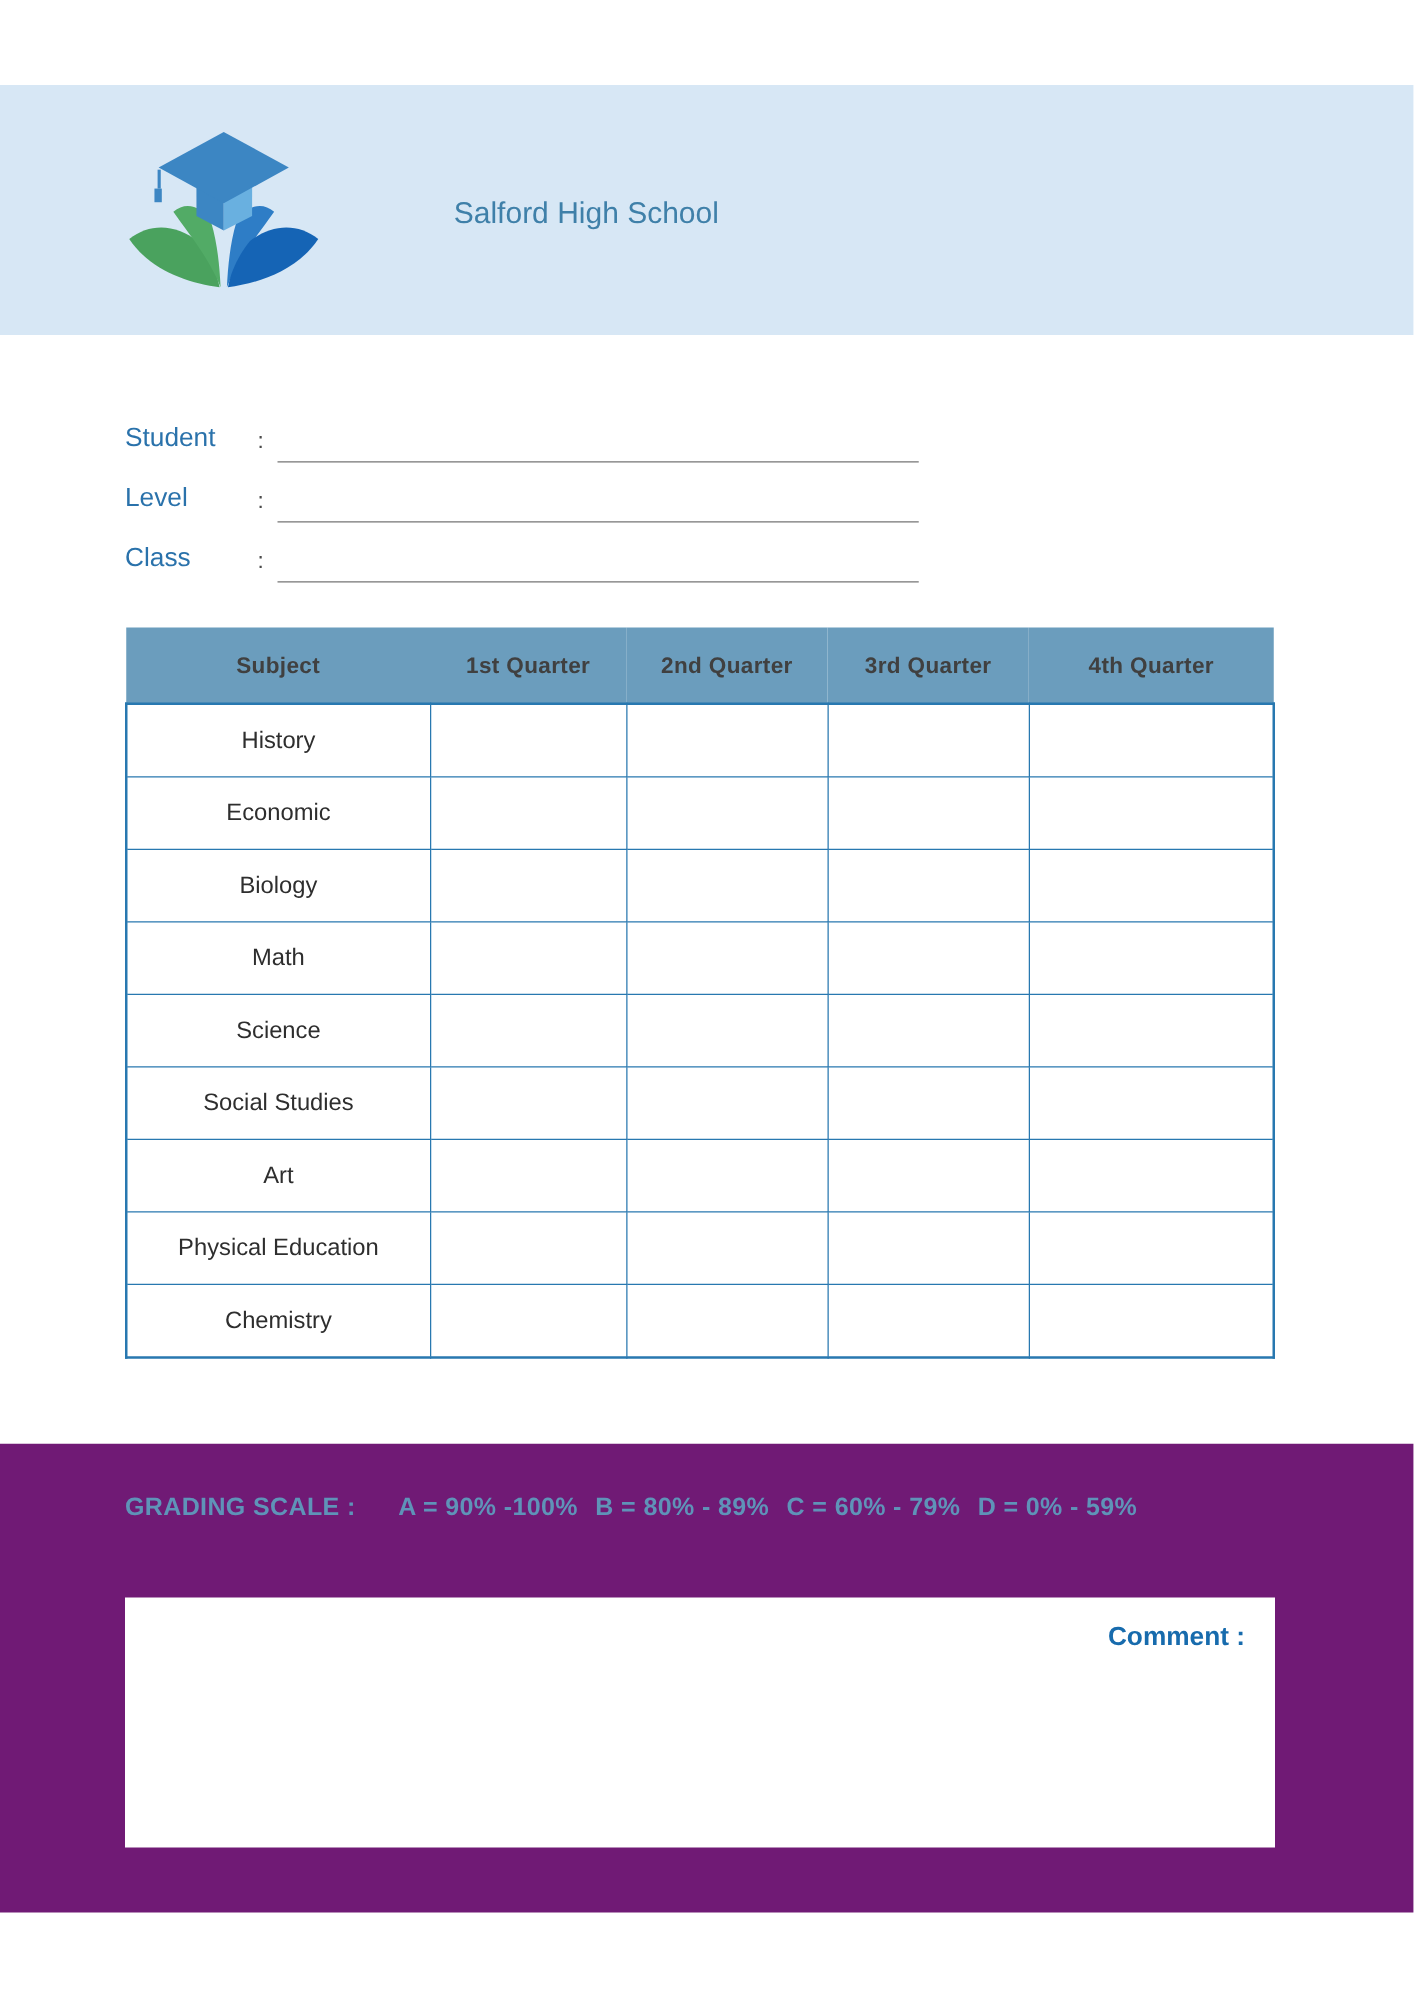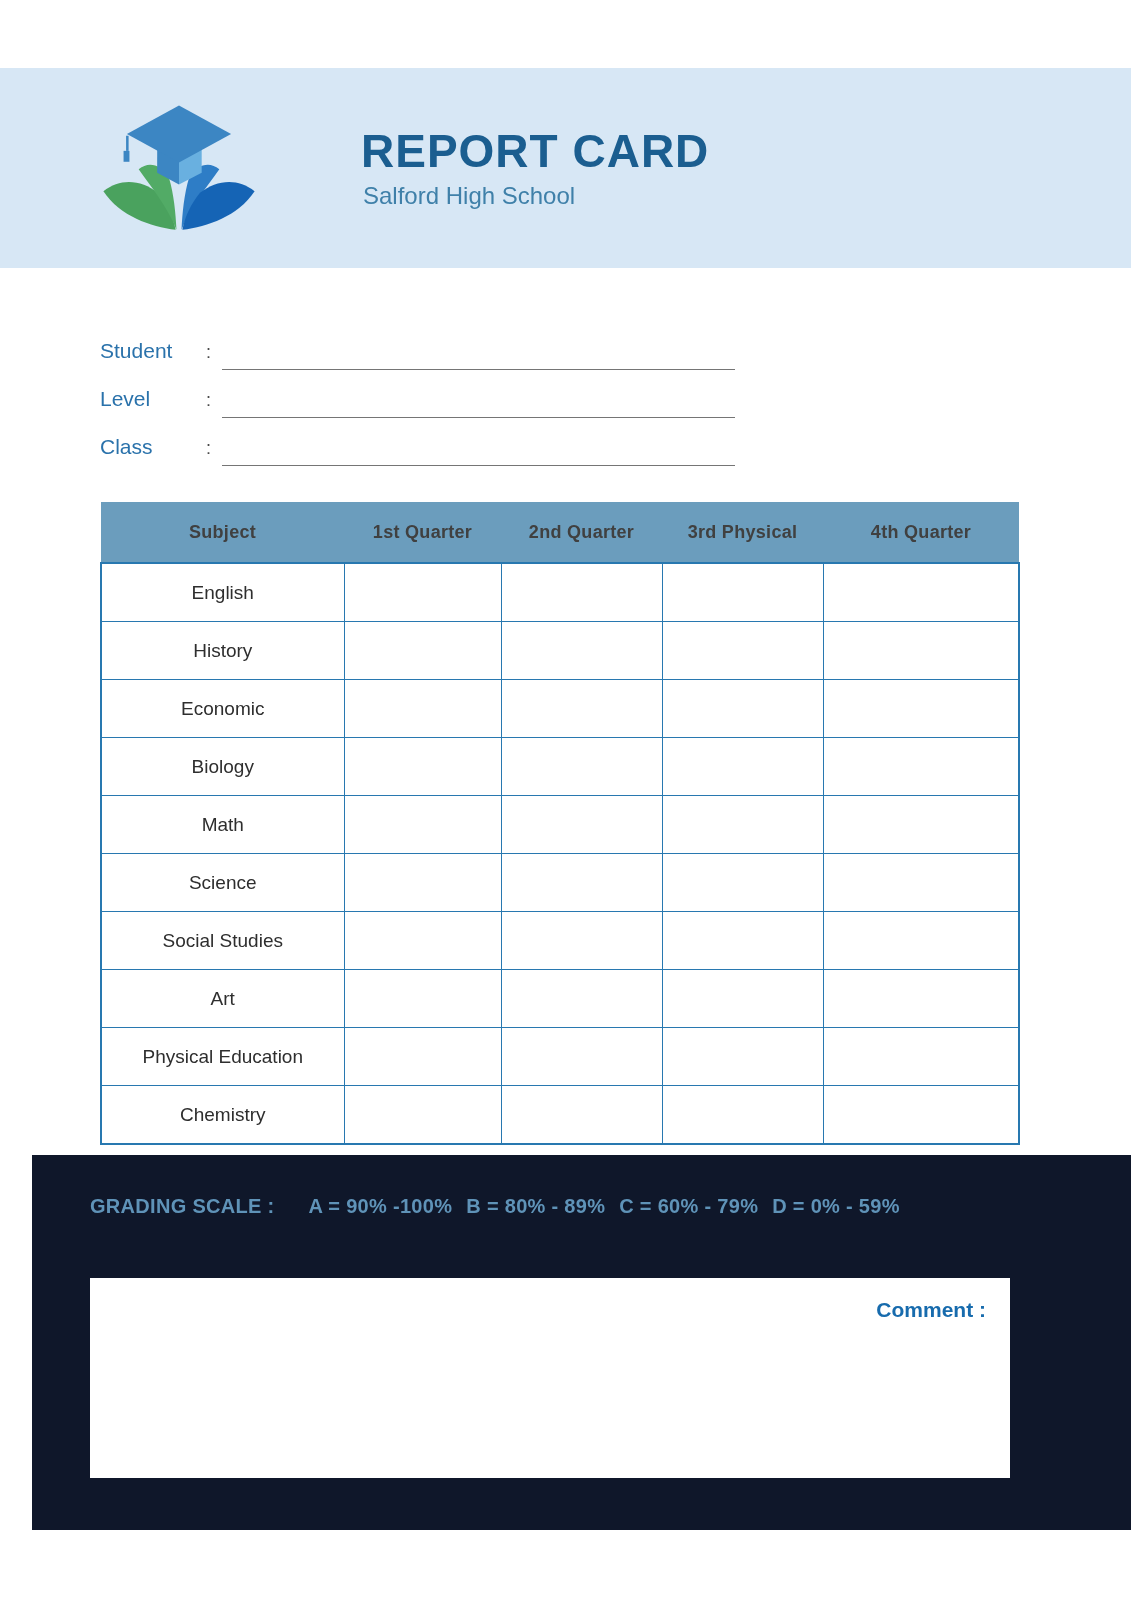--- a/index.html
+++ b/index.html
@@ -21,21 +21,21 @@
   .field-colon{width:16px;font-size:18px;color:#4a4a4a;padding-bottom:7px;}
   .field-line{flex:1;height:0;border-bottom:1px solid #757575;}
 
   .grades-table{margin-top:36px;border-collapse:collapse;table-layout:fixed;width:918px;}
   .grades-table thead th{background:#6b9dbd;color:#404040;height:58px;font-size:18px;
                          font-weight:bold;border:none;letter-spacing:.3px;}
   .grades-table tbody{border:2px solid #2878b0;}
   .grades-table tbody td{border:1.5px solid #2878b0;height:55px;text-align:center;
                          font-size:19px;color:#2e2e2e;background:#ffffff;font-weight:normal;}
 
-  .grading-band{height:375px;background:#0f172a;box-sizing:border-box;padding:40px 0 0 58px;margin-left:32px;}
+  .grading-band{height:375px;background:#701a75;box-sizing:border-box;padding:40px 0 0 100px;}
   .grading-line{display:flex;align-items:baseline;gap:14px;font-size:20px;font-weight:bold;
                 color:#5f93b8;letter-spacing:.3px;}
   .grading-label{margin-right:20px;}
 
   .comment-box{margin-top:60px;width:920px;height:200px;background:#ffffff;
                box-sizing:border-box;padding:20px 24px;text-align:right;}
   .comment-label{font-size:21px;font-weight:bold;color:#176bad;}
   .comment-value{font-size:18px;color:#333333;}
 </style>
 </head>
@@ -51,21 +51,20 @@
       <path d="M52 86 C64 76 78 80 88 96 C94 116 96 138 97 158 C86 130 66 106 52 86 Z" fill="#52ab66"></path>
       <path d="M148 86 C136 76 122 80 112 96 C106 116 104 138 103 158 C114 130 134 106 148 86 Z" fill="#2e7dc6"></path>
       <path d="M190 112 C170 96 145 98 125 114 C115 126 107 142 104 158 C134 154 170 142 190 112 Z" fill="#1564b5"></path>
       <path d="M74 60 L74 90 L100 104 L100 72 Z" fill="#3c86c3"></path>
       <path d="M100 72 L100 104 L127 90 L127 58 Z" fill="#69b0e0"></path>
       <path d="M100 10 L162 44 L100 78 L38 44 Z" fill="#3c86c3"></path>
       <rect x="37" y="46" width="3" height="18" fill="#3c86c3"></rect>
       <rect x="34" y="64" width="7" height="13" fill="#3c86c3"></rect>
     </svg>
     <div class="title-block">
-      <h1 class="title">REPORT CARD</h1>
       <div class="subtitle">Salford High School</div>
     </div>
   </header>
 
   <main class="content">
 
     <div class="field-row">
       <span class="field-label">Student</span>
       <span class="field-colon">:</span>
       <div class="field-line"></div>
@@ -87,32 +86,25 @@
           <col style="width:157px">
           <col style="width:161px">
           <col style="width:161px">
           <col style="width:196px">
       </colgroup>
       <thead>
         <tr>
           <th>Subject</th>
           <th>1st Quarter</th>
           <th>2nd Quarter</th>
-          <th>3rd Physical</th>
+          <th>3rd Quarter</th>
           <th>4th Quarter</th>
         </tr>
       </thead>
       <tbody>
-      <tr>
-        <td class="subject">English</td>
-        <td></td>
-        <td></td>
-        <td></td>
-        <td></td>
-      </tr>
 
       <tr>
         <td class="subject">History</td>
         <td></td>
         <td></td>
         <td></td>
         <td></td>
       </tr>
 
       <tr>

